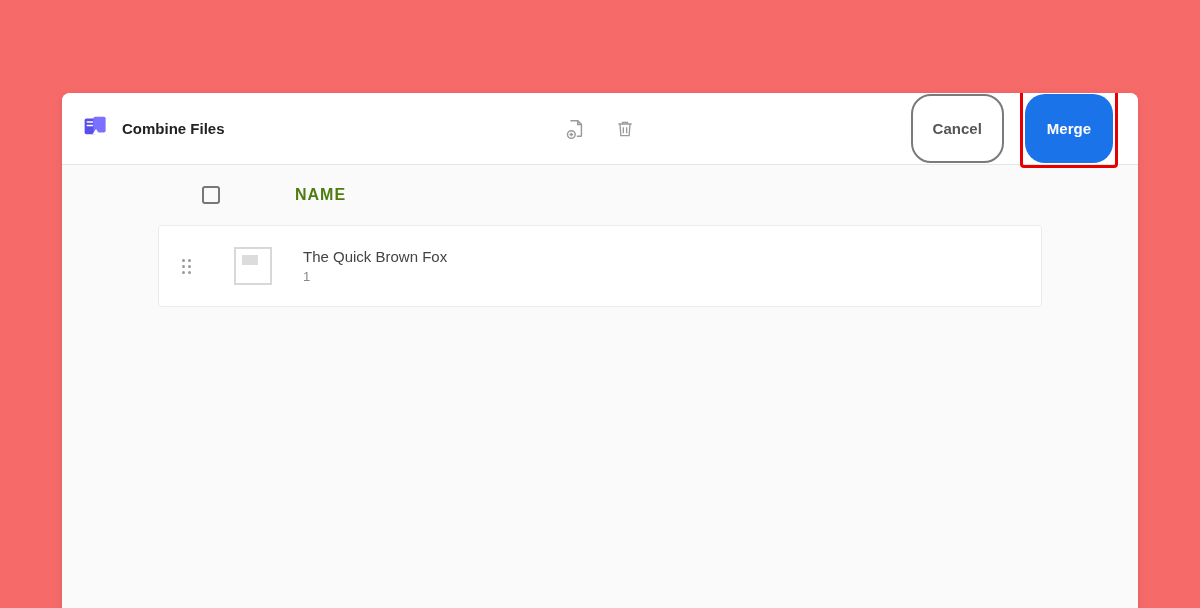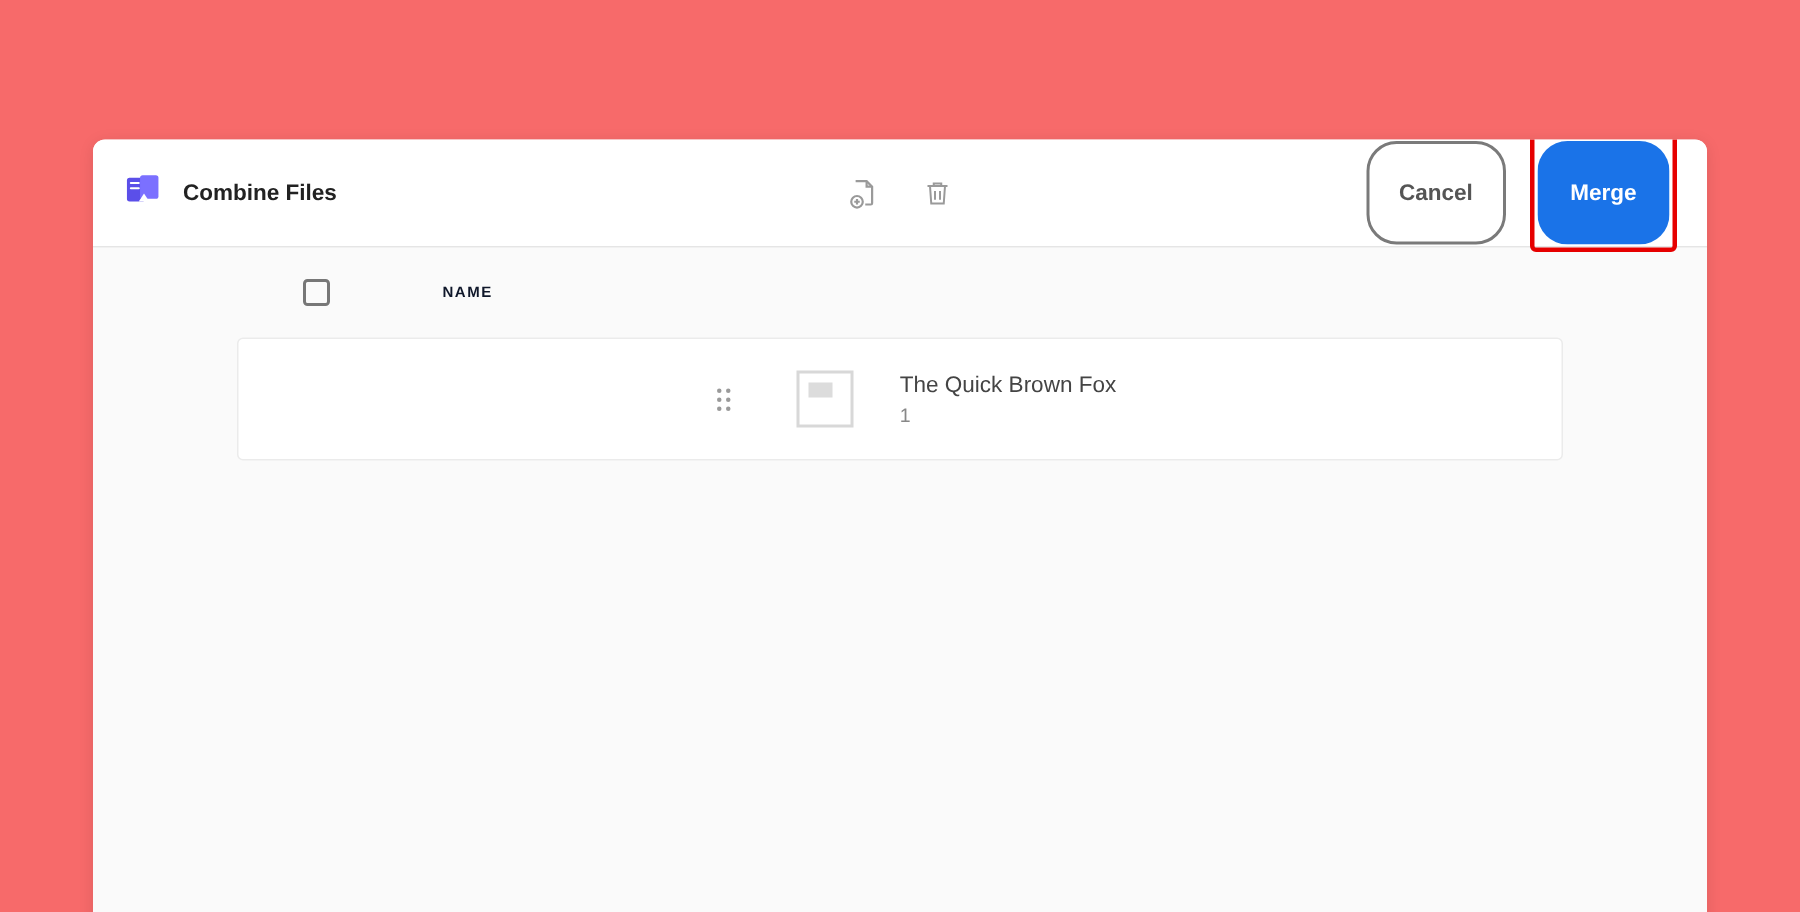--- a/index.html
+++ b/index.html
@@ -99,39 +99,39 @@
     padding-left: 140px;
   }
   .checkbox {
     width: 18px;
     height: 18px;
     border: 2px solid #777;
     border-radius: 3px;
     margin-right: 75px;
   }
   .col-name {
-    font-size: 10px;
+    font-size: 16px;
     letter-spacing: 1px;
     font-weight: 700;
-    color: #0f172a;
+    color: #4d7c0f;
   }
   .file-list {
     margin: 0 96px 0 96px;
     background: #fff;
     border: 1px solid #ebebeb;
     border-radius: 4px;
   }
   .file-row {
     display: flex;
     align-items: center;
     height: 80px;
     padding-left: 20px;
     border-top: 1px solid #ebebeb;
   }
-  .file-row:first-child { border-top: none; justify-content: center; }
+  .file-row:first-child { border-top: none; }
   .drag-handle {
     width: 14px;
     display: flex;
     flex-direction: column;
     gap: 3px;
     margin-right: 38px;
     cursor: grab;
   }
   .drag-handle .dotrow {
     display: flex;

